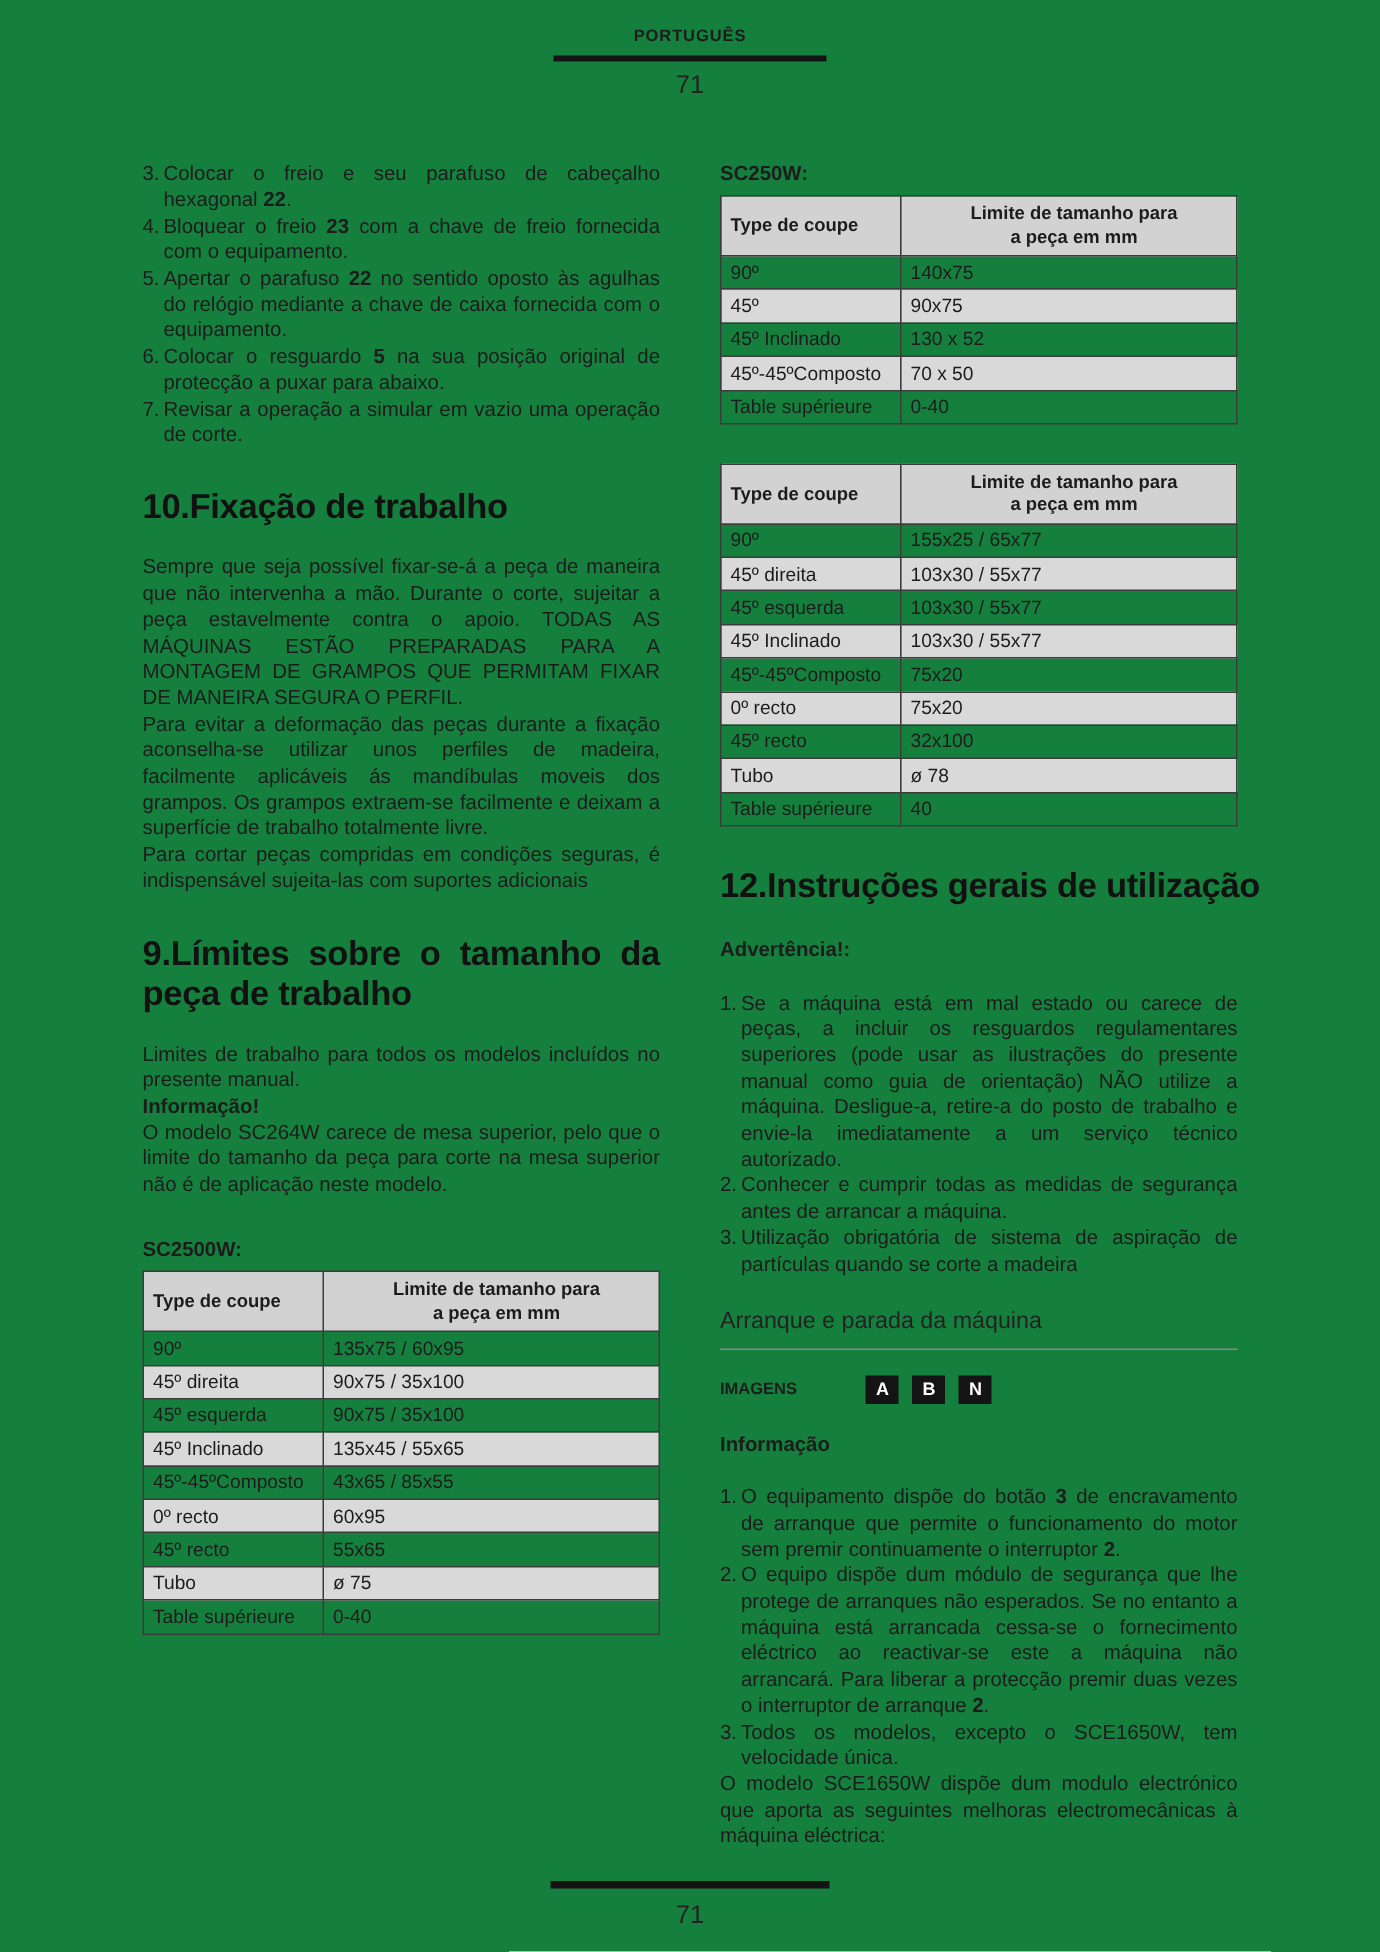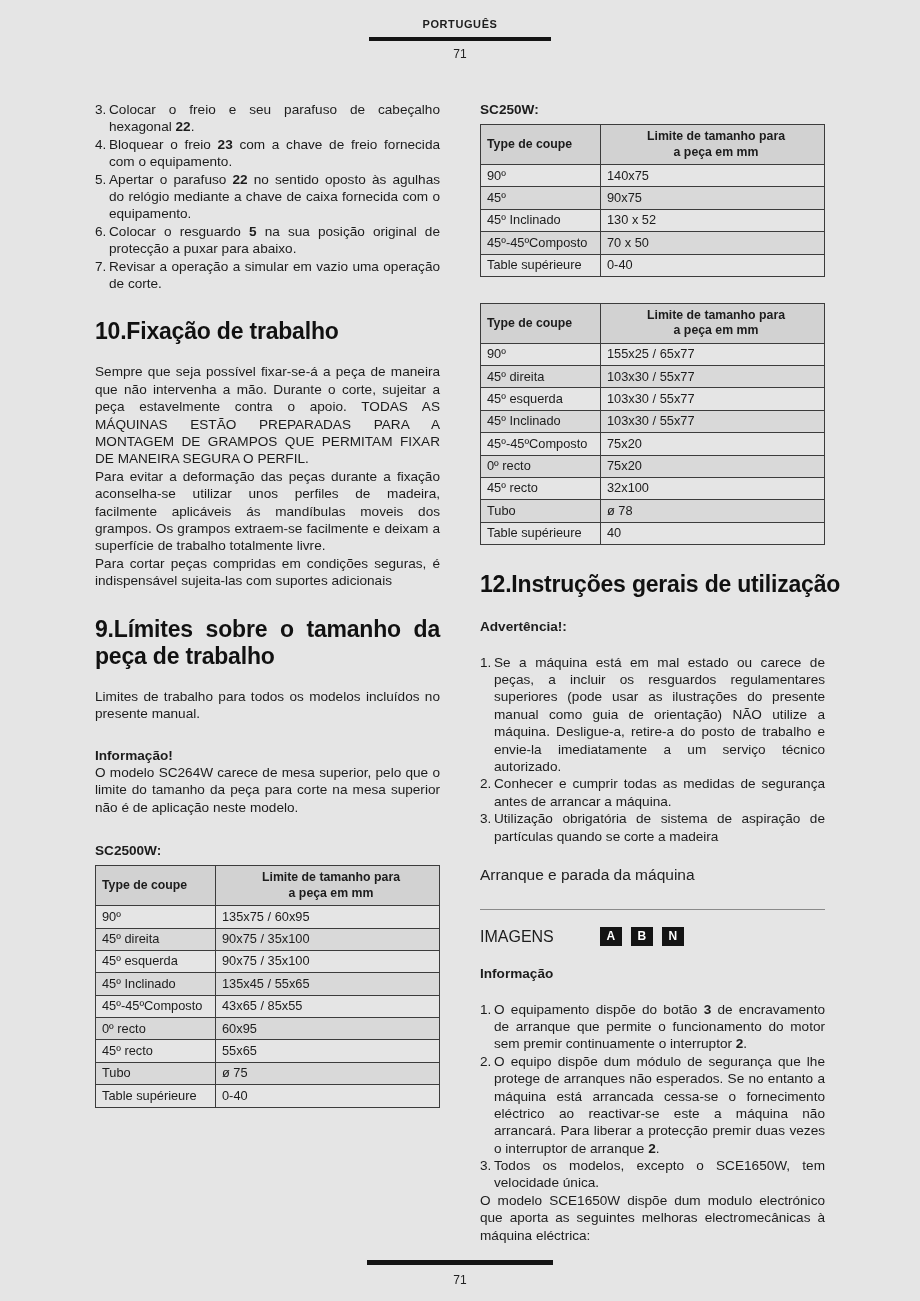--- a/index.html
+++ b/index.html
@@ -8,65 +8,65 @@
     width: 920px; height: 1301px;
     font-family: "Liberation Sans", sans-serif;
     color: #1c1c1c;
     -webkit-font-smoothing: antialiased;
   }
   .page {
     position: relative;
     width: 920px; height: 1301px;
     padding: 18px 95px 0 95px;
     overflow: hidden;
-    background: #e5e5e5;
+    background: #15803d;
   }
   .page-header { text-align: center; }
   .lang-label { font-size: 11px; font-weight: bold; letter-spacing: 0.6px; }
   .header-bar { width: 182px; height: 4px; background: #141414; margin: 7px auto 6px auto; }
-  .page-num { font-size: 12px; color: #222; }
+  .page-num { font-size: 17px; color: #222; }
 
   .columns { display: flex; gap: 40px; margin-top: 40px; }
   .col { width: 345px; font-size: 13.6px; line-height: 1.28; }
 
   .list-item { position: relative; padding-left: 14px; text-align: justify; }
   .list-item .num { position: absolute; left: 0; }
 
   .h-big {
     font-size: 23px; font-weight: bold; color: #111;
     margin: 26px 0 18px 0; line-height: 1.18; letter-spacing: -0.2px;
   }
   .h-just { text-align: justify; }
   .h-nowrap { white-space: nowrap; }
 
   .para { text-align: justify; }
-  .bold-label { font-weight: bold; margin-top: 24px; }
+  .bold-label { font-weight: bold; }
   .model-label { margin-top: 26px; margin-bottom: 6px; }
 
   table.limits { border-collapse: collapse; width: 100%; font-size: 12.8px; table-layout: fixed; border-radius: 29px; }
   table.limits th, table.limits td { border: 1px solid #3c3c3c; padding: 2.5px 6px; vertical-align: middle; }
   table.limits thead th {
     background: #d2d2d2; font-weight: bold; font-size: 12.3px;
     white-space: pre-line; line-height: 1.25; padding-top: 4px; padding-bottom: 4px;
   }
   table.limits th:first-child, table.limits td:first-child { width: 120px; text-align: left; }
   table.limits thead th:last-child { text-align: center; padding-left: 13px; }
   table.limits tbody tr:nth-child(even) { background: #d9d9d9; }
   .table-gap { margin-top: 26px; }
 
   .warning-list, .info-list { margin-top: 18px; }
 
   .sub-head {
     margin-top: 20px;
     font-size: 15.5px; color: #222;
-    padding-bottom: 24px;
+    padding-bottom: 8px;
     border-bottom: 1px solid #8a8a8a;
   }
   .imagens-row { margin-top: 17px; display: flex; align-items: center; }
-  .imagens-label { font-weight: normal; font-size: 16px; margin-right: 46px; }
+  .imagens-label { font-weight: bold; font-size: 11px; margin-right: 46px; }
   .boxes { display: inline-flex; gap: 9px; }
   .img-box {
     display: inline-flex; align-items: center; justify-content: center;
     width: 22px; height: 19px; background: #141414; color: #fff;
     font-weight: bold; font-size: 12px;
   }
   .closing { margin-top: 0; }
 
   .page-footer { position: absolute; left: 0; right: 0; bottom: 14px; text-align: center; }
   .footer-bar { width: 186px; height: 5px; margin-bottom: 8px; }

